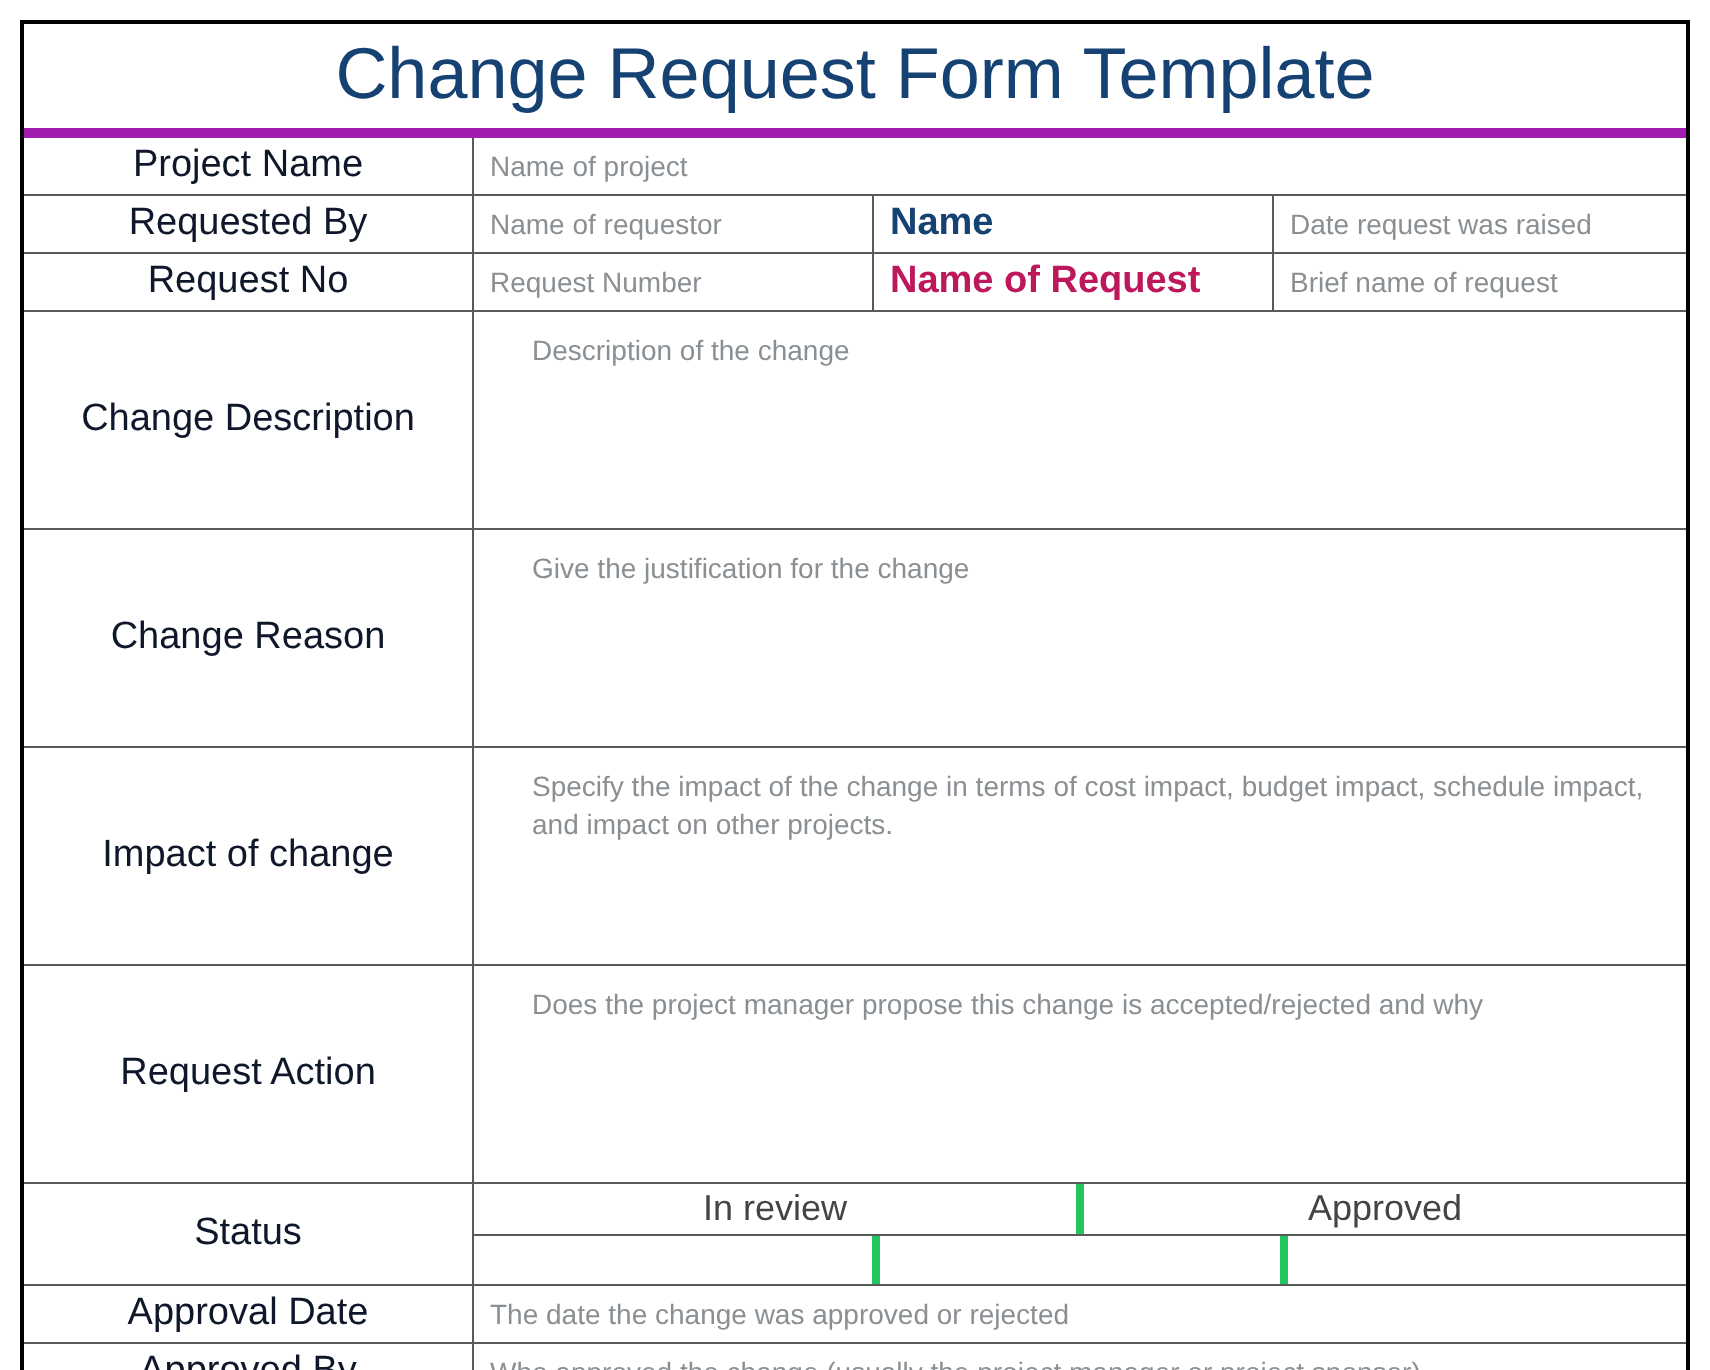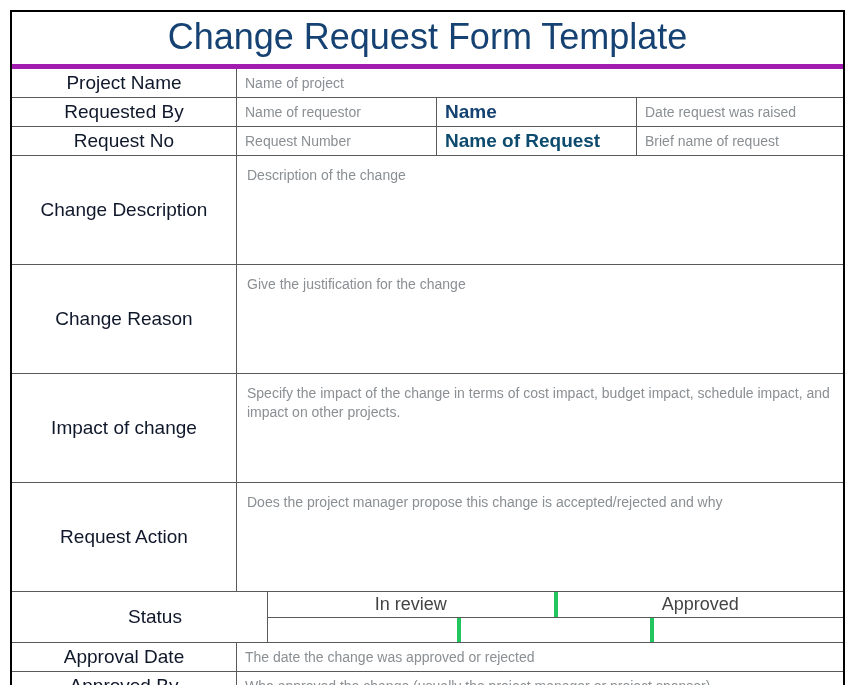--- a/index.html
+++ b/index.html
@@ -63,32 +63,32 @@
   .value input::placeholder,
   .value textarea::placeholder {
     color: #8a8f93;
   }
   .small-h { min-height: 28px; }
   .big-h {
     min-height: 108px;
   }
   .big-h .label { min-height: 108px; }
   .big-h .value { padding: 10px 10px; align-items: flex-start; }
-  .big-h .value textarea { height: 88px; }
+  .big-h .value textarea { height: 88px; margin-left: 19px; }
 
   .sublabel {
     color: #154272;
     font-size: 19px;
     font-weight: bold;
     width: 200px;
     flex-shrink: 0;
     padding-left: 8px;
   }
   .sublabel2 {
-    color: #0c4a6e;
+    color: #be185d;
     font-size: 19px;
     font-weight: bold;
     width: 200px;
     flex-shrink: 0;
     padding-left: 8px;
   }
   .status-wrap {
     display: flex;
     flex-direction: column;
     flex: 1;
@@ -102,21 +102,21 @@
     flex: 1;
     box-sizing: border-box;
     font-size: 18px;
     color: #444;
     min-height: 24px;
     display: flex;
     align-items: center;
     justify-content: center;
   }
   .status-cell + .status-cell { border-left: 4px solid #22c55e; }
-  .status-block { display: flex; padding-left: 31px; }
+  .status-block { display: flex; }
   .status-block .label {
     min-height: 50px;
   }
 </style>
 </head>
 <body>
 
 <div class="form">
 
   <div class="title-row">Change Request Form Template</div>

